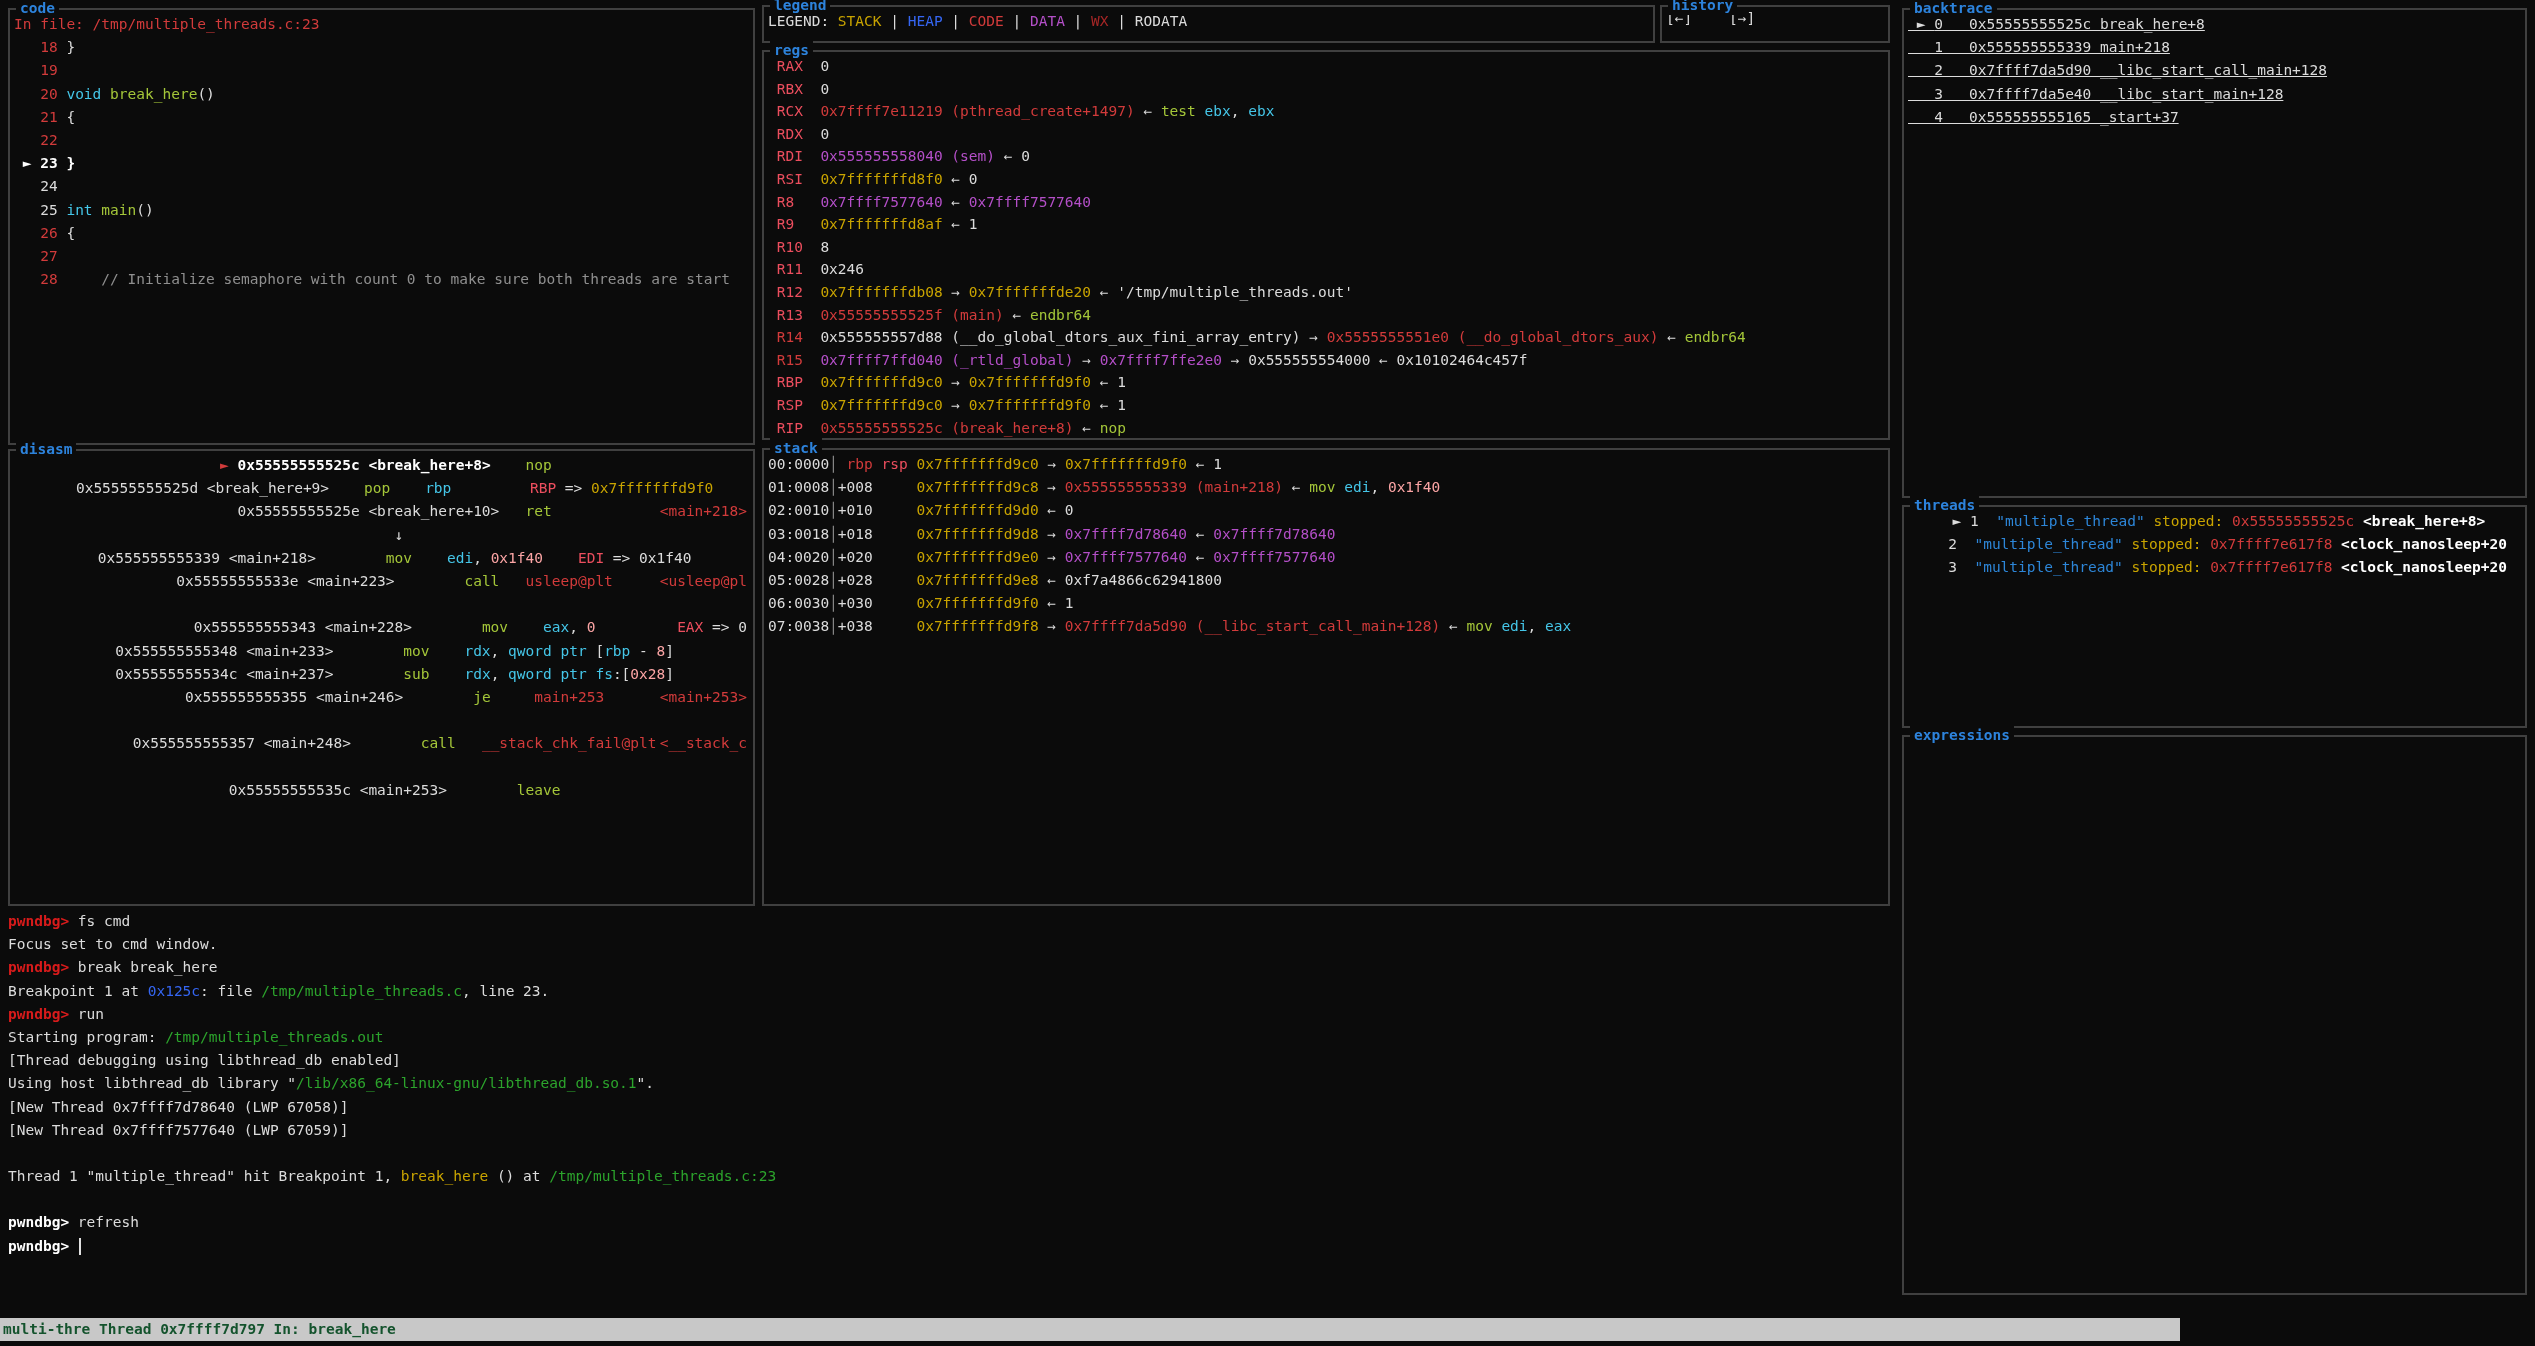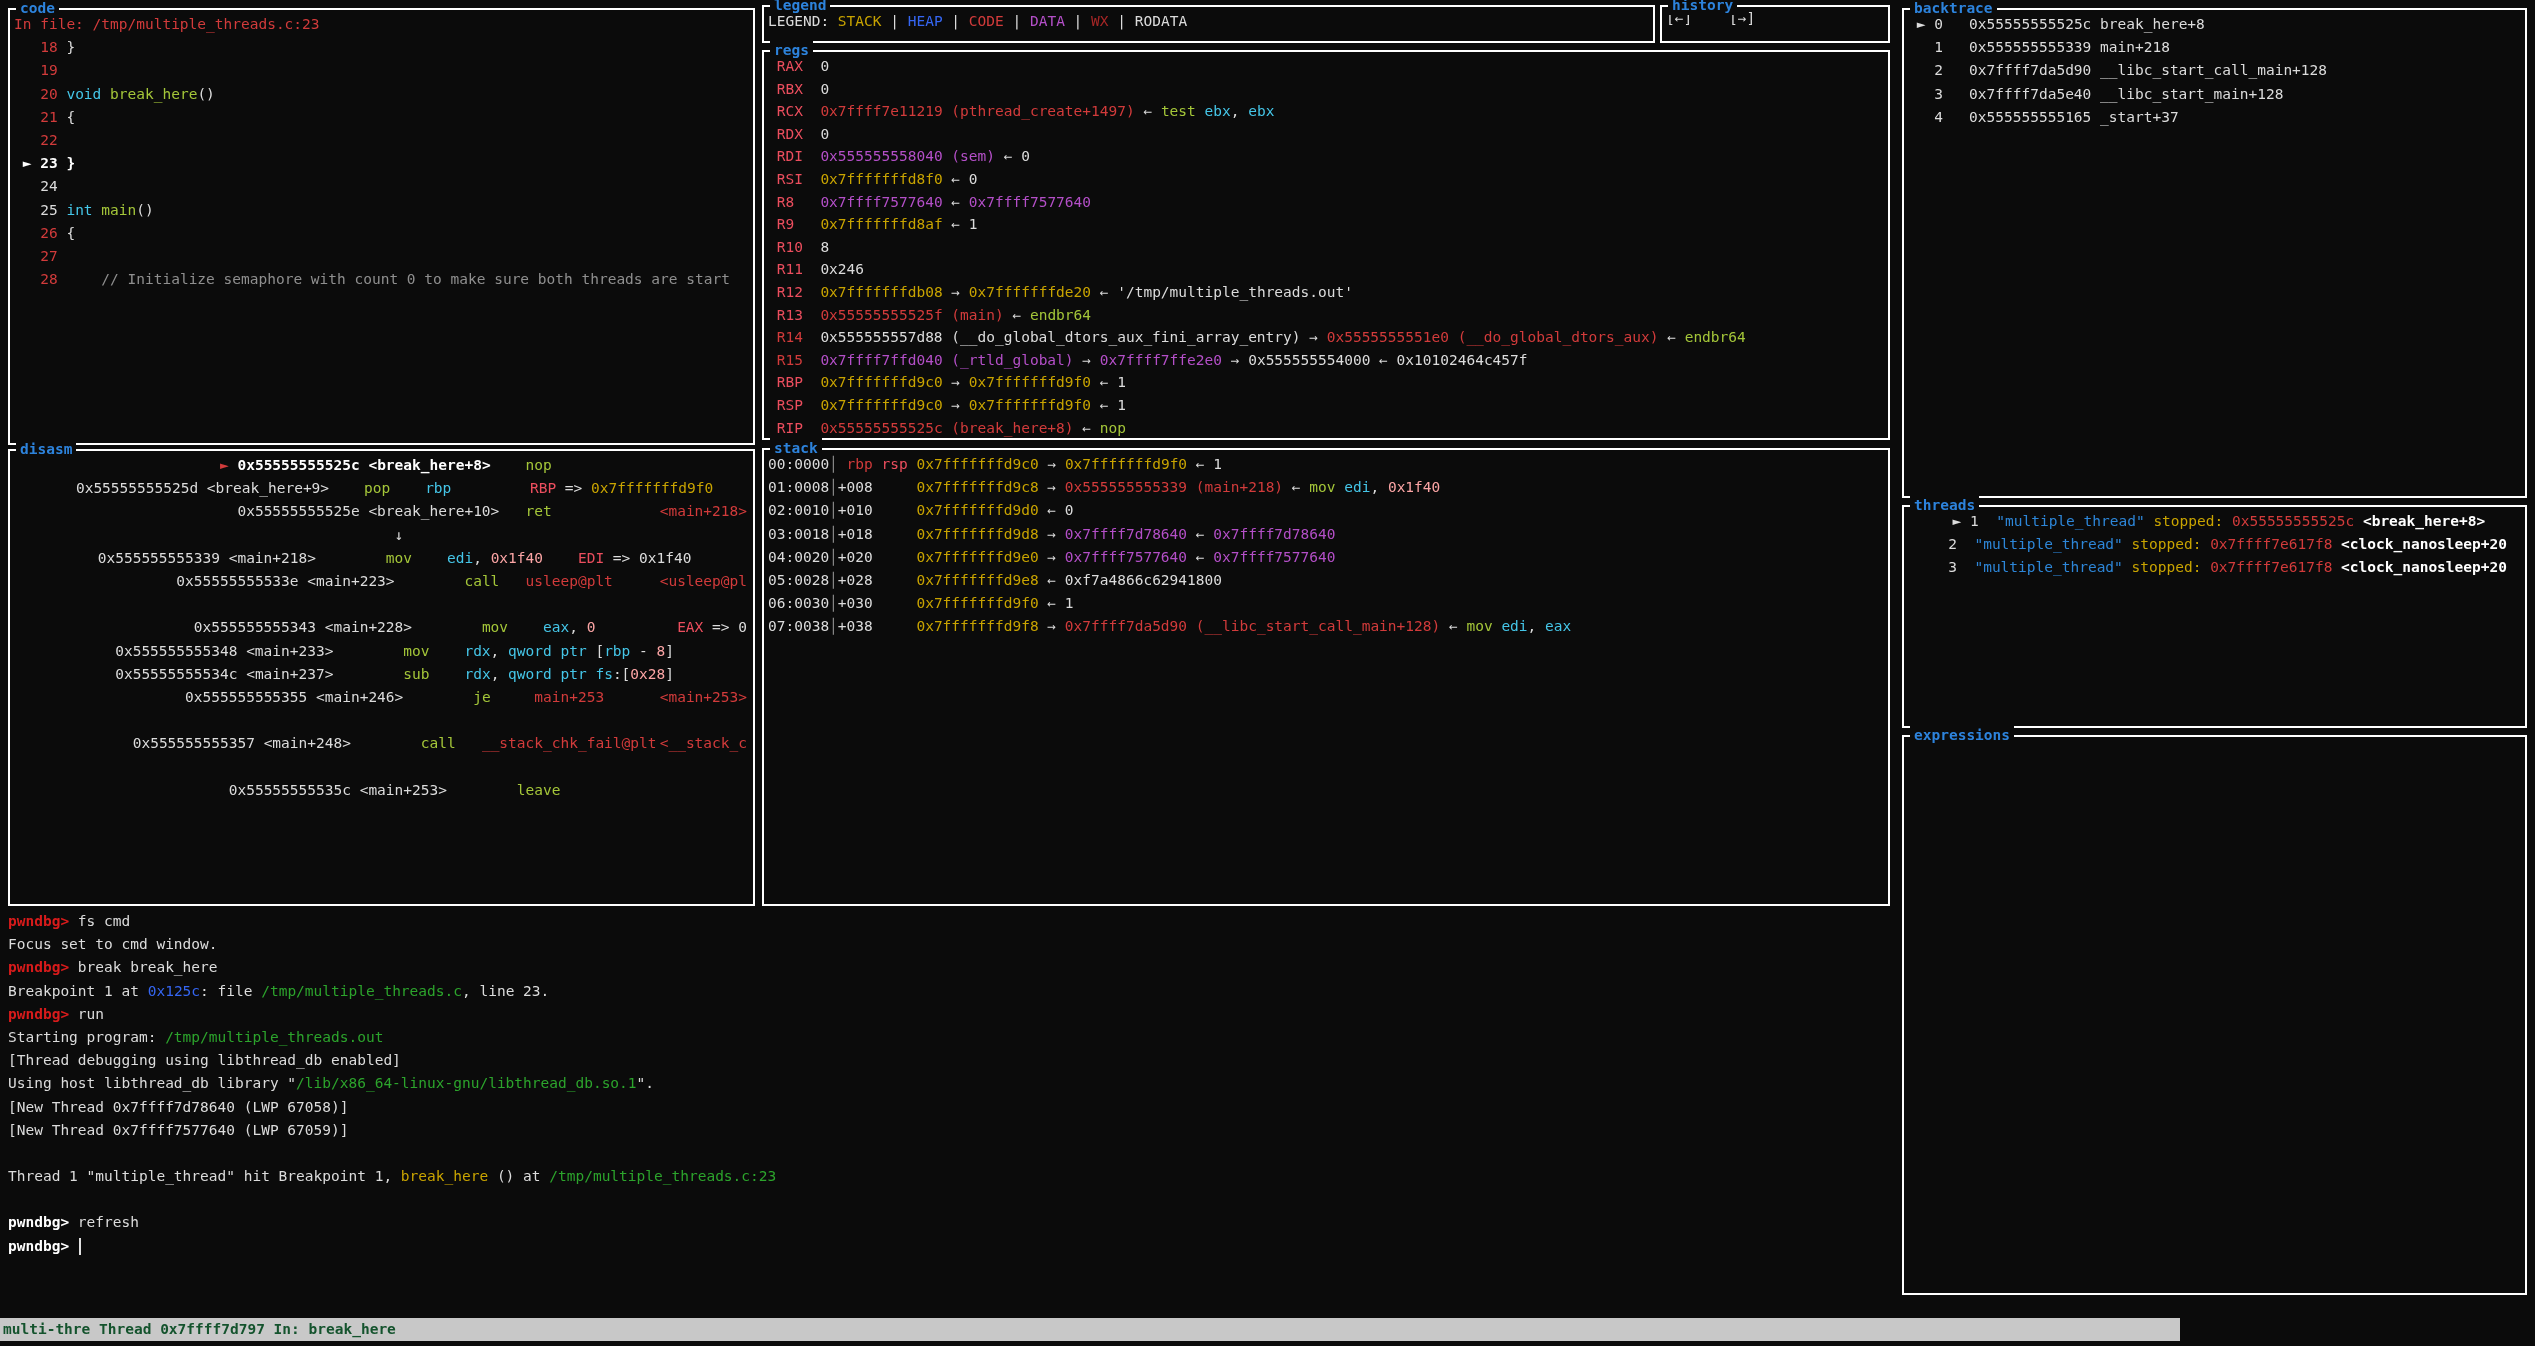--- a/index.html
+++ b/index.html
@@ -1,18 +1,18 @@
 <!DOCTYPE html>
 <html><head>
 <meta charset="utf-8">
 <style>
   html,body{margin:0;padding:0;background:#000;}
   #screen{position:relative;width:2535px;height:1346px;background:#0b0b0b;overflow:hidden;
           font-family:"DejaVu Sans Mono",monospace;font-size:14.5px;color:#dcdcdc;}
-  .panel{position:absolute;border:2px solid #ffffff;background:#0b0b0b;box-sizing:border-box;}
+  .panel{position:absolute;border:2px solid #404040;background:#0b0b0b;box-sizing:border-box;}
   .ptitle{position:absolute;top:-12px;left:6px;background:#0b0b0b;color:#2d83dc;
           font-weight:bold;padding:0 4px;line-height:20px;}
   .pbody{padding:3px 4px;height:100%;box-sizing:border-box;overflow:hidden;border-radius:11px;}
   .ln{white-space:pre;height:23.2px;line-height:23.2px;position:relative;}
   .tight .ln{height:22.6px;line-height:22.6px;}
   .rseg{position:absolute;right:2px;top:0;}
   
   .c-w  {color:#dcdcdc;}
   .c-wb {color:#ffffff;font-weight:bold;}
   .c-red{color:#d23b3b;}
@@ -29,21 +29,21 @@
   .c-gy {color:#8f8f8f;}
   .c-wx {color:#a52626;}
   .c-cur{display:inline-block;border-left:2px solid #e0e0e0;height:17px;vertical-align:middle;margin-left:1px;}
   
   #p-code      {left:8px;   top:8px;   width:747px;  height:437px;}
   #p-disasm    {left:8px;   top:449px; width:747px;  height:457px;text-align:center;}
   #p-legend    {left:762px; top:5px;   width:893px;  height:38px;}
   #p-history   {left:1660px;top:5px;   width:230px;  height:38px;}
   #p-regs      {left:762px; top:50px;  width:1128px; height:390px;}
   #p-stack     {left:762px; top:448px; width:1128px; height:458px;}
-  #p-backtrace {left:1902px;top:8px;   width:625px;  height:490px;}
+  #p-backtrace {left:1902px;top:8px;   width:625px;  height:490px;text-decoration:underline;}
   #p-threads   {left:1902px;top:505px; width:625px;  height:223px;text-align:center;}
   #p-expressions{left:1902px;top:735px;width:625px;  height:560px;}
   #terminal    {position:absolute;left:8px;top:910px;width:1884px;height:400px;overflow:hidden;}
   #statusbar   {position:absolute;left:0;top:1318px;width:2132px;height:23px;background:#c8c8c8;
                 color:#14532d;font-weight:bold;line-height:23px;white-space:pre;padding-left:48px;}
   #statusbar .sb-left{position:absolute;left:3px;top:0;}
   #statusbar .sb-right{position:absolute;right:20px;top:0;}
   #statusbar .sb-right span{margin-left:34px;}
   .hist-btn{margin-right:28px;color:#dcdcdc;cursor:pointer;}
 </style>

